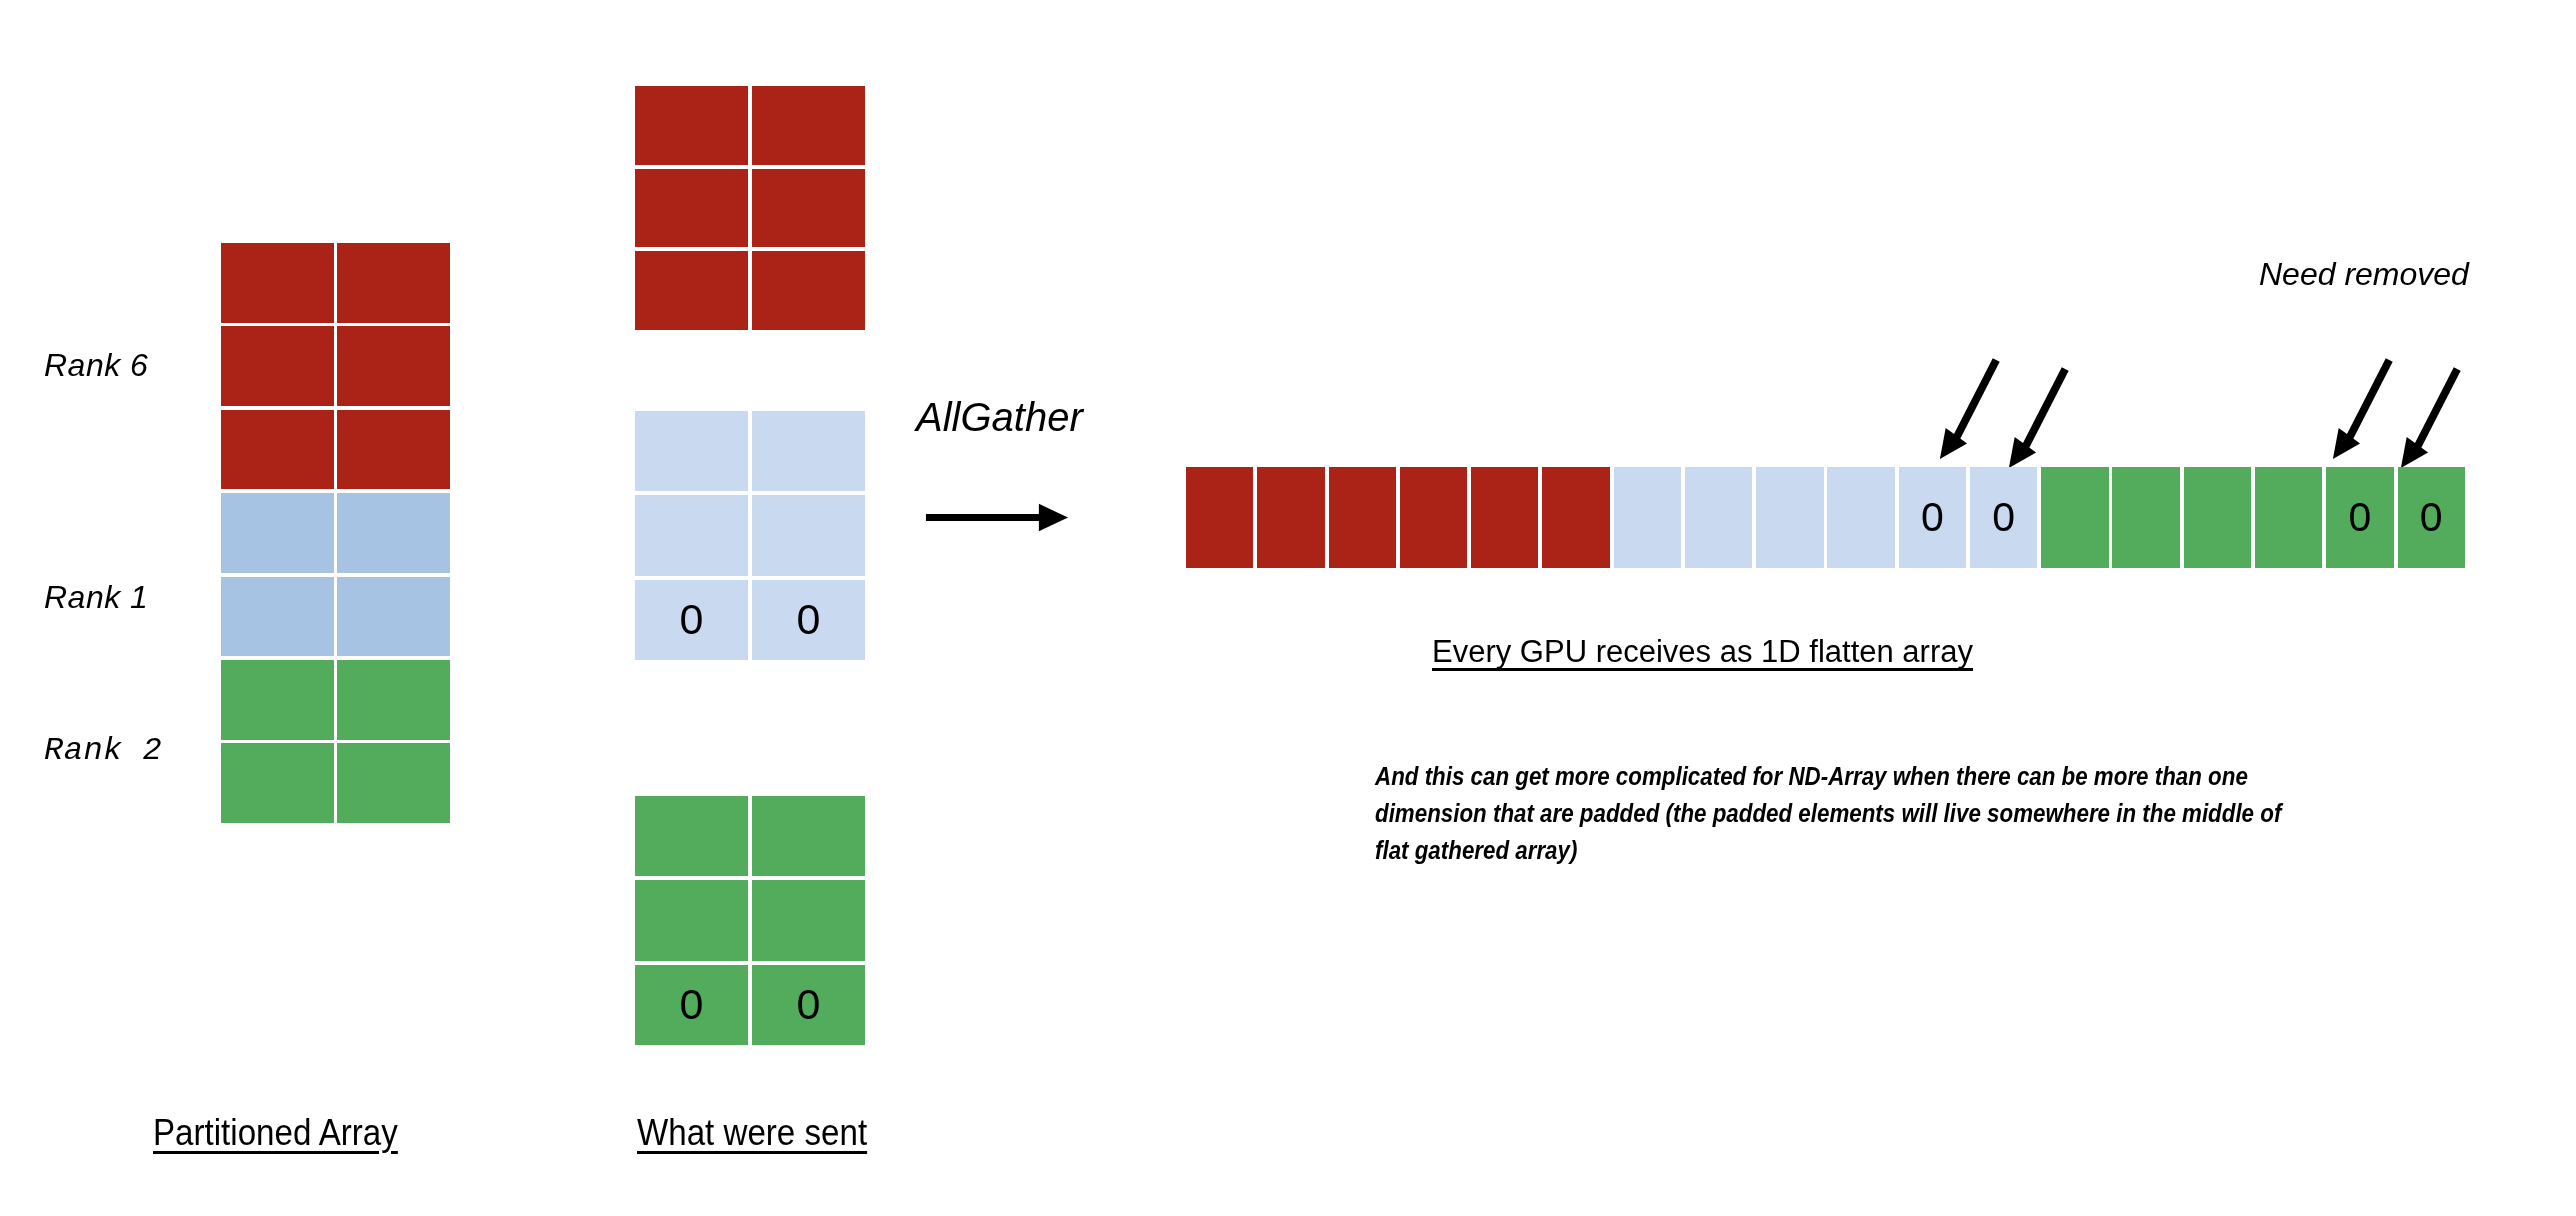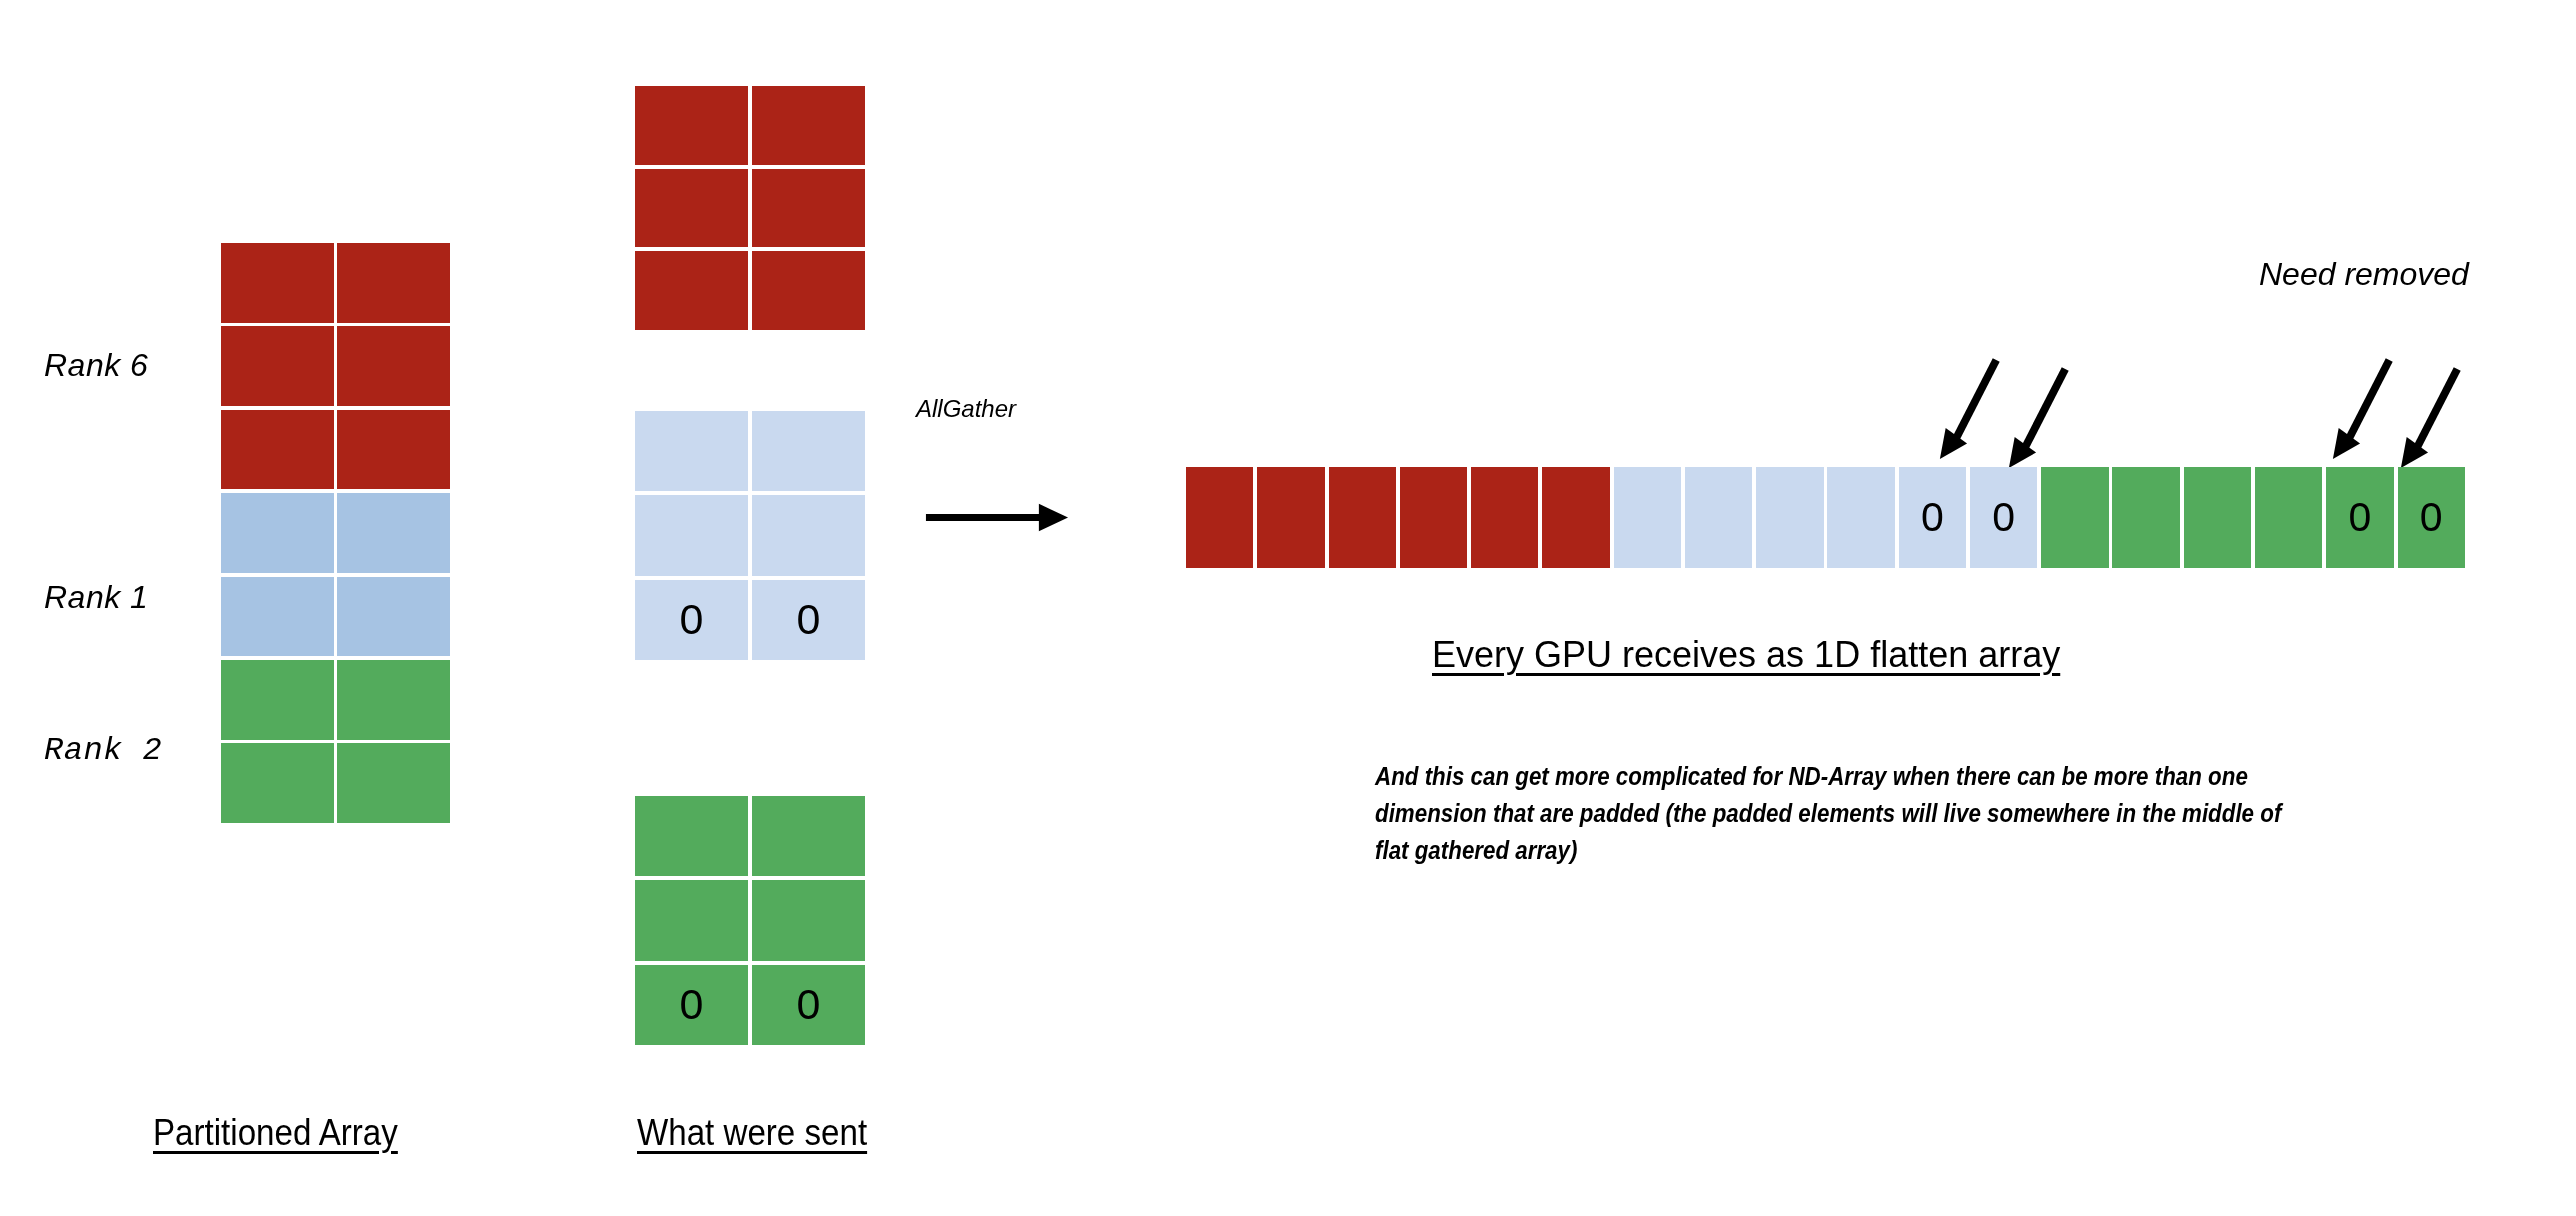--- a/index.html
+++ b/index.html
@@ -54,32 +54,32 @@
   .rank-label {
     position: absolute;
     font-style: italic;
     font-size: 32px;
     letter-spacing: 0.5px;
     white-space: nowrap;
   }
   .op-label {
     position: absolute;
     font-style: italic;
-    font-size: 24px;
+    font-size: 40px;
     white-space: nowrap;
   }
   .need-label {
     position: absolute;
     font-style: italic;
     font-size: 32px;
     white-space: nowrap;
   }
   .caption-underline {
     position: absolute;
-    font-size: 36px;
+    font-size: 31px;
     text-decoration: underline;
     text-underline-offset: 5.9px;
     white-space: nowrap;
   }
   .footnote {
     position: absolute;
     font-style: italic;
     font-weight: bold;
     font-size: 25.4px;
     line-height: 1.45;

